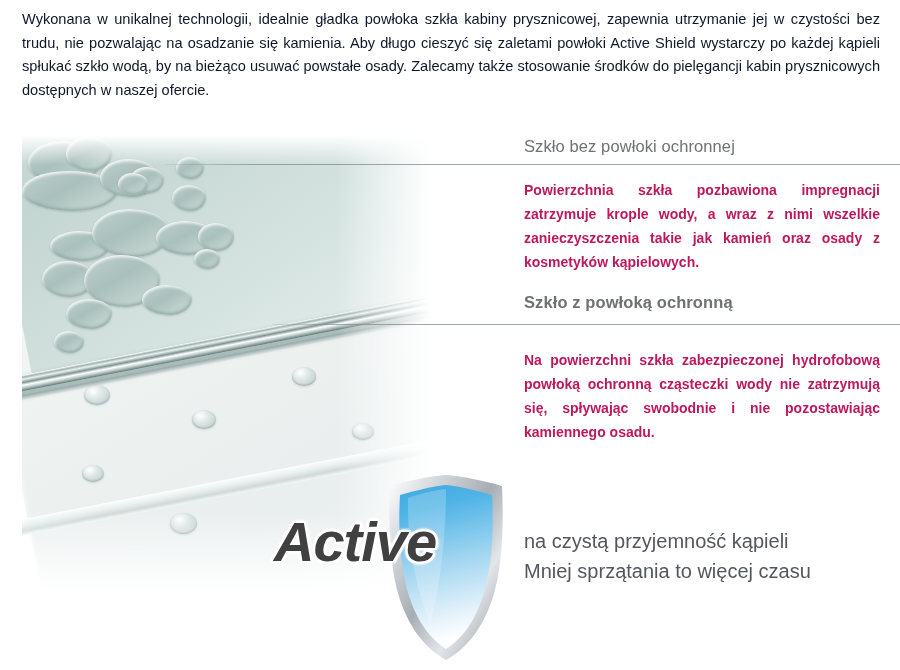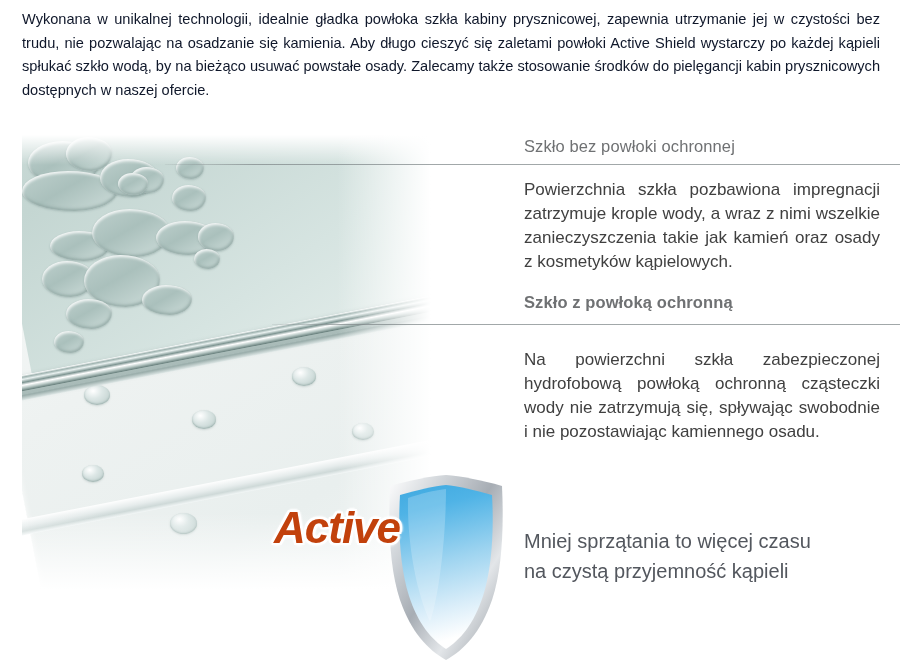--- a/index.html
+++ b/index.html
@@ -159,25 +159,26 @@
     color: #6f7173;
     letter-spacing: 0.1px;
     white-space: nowrap;
   }
   #heading-uncoated { left: 524px; top: 137px; text-align: center; }
   #heading-coated   { left: 524px; top: 293px; font-weight: bold; }
 
   .section-body {
     position: absolute;
     width: 356px;
-    font-size: 17px;
+    font-size: 14px;
     line-height: 24px;
-    color: #404040;
+    color: #be185d;
     text-align: justify;
     text-justify: inter-word;
+    font-weight: bold;
   }
   #body-uncoated { left: 524px; top: 178px; }
   #body-coated   { left: 524px; top: 348px; }
 
   
   #tagline {
     position: absolute;
     left: 524px;
     top: 526px;
     width: 360px;
@@ -197,27 +198,27 @@
   #shield-icon {
     position: absolute;
     left: 118px;
     top: 2px;
     width: 132px;
     height: 190px;
   }
   #logo-wordmark {
     position: absolute;
     left: 12px;
-    top: 36px;
+    top: 50px;
     width: 200px;
     font-style: italic;
     font-weight: bold;
-    font-size: 44px;
+    font-size: 56px;
     line-height: 44px;
-    color: #c2410c;
+    color: #404040;
     letter-spacing: -1px;
     text-shadow:
       -2px 0 0 #ffffff,  2px 0 0 #ffffff,
        0 -2px 0 #ffffff,  0 2px 0 #ffffff,
       -2px -2px 0 #ffffff, 2px -2px 0 #ffffff,
       -2px 2px 0 #ffffff,  2px 2px 0 #ffffff,
       -3px 0 2px #ffffff,  3px 0 2px #ffffff,
        0 -3px 2px #ffffff, 0 3px 3px #ffffff;
     white-space: nowrap;
   }
@@ -311,15 +312,15 @@
     <path d="M28 26 C42 21 56 18 66 17 C66 60 60 120 50 150
              C36 120 27 70 28 26 Z" fill="#ffffff" opacity="0.22"></path>
   </svg>
 
   <div id="logo-wordmark">
     <div>Active</div>
   </div>
 </div>
 
 <div id="tagline">
+  <div>na czystą przyjemność kąpieli</div>
   <div>Mniej sprzątania to więcej czasu</div>
-  <div>na czystą przyjemność kąpieli</div>
 </div>
 
 </body></html>

